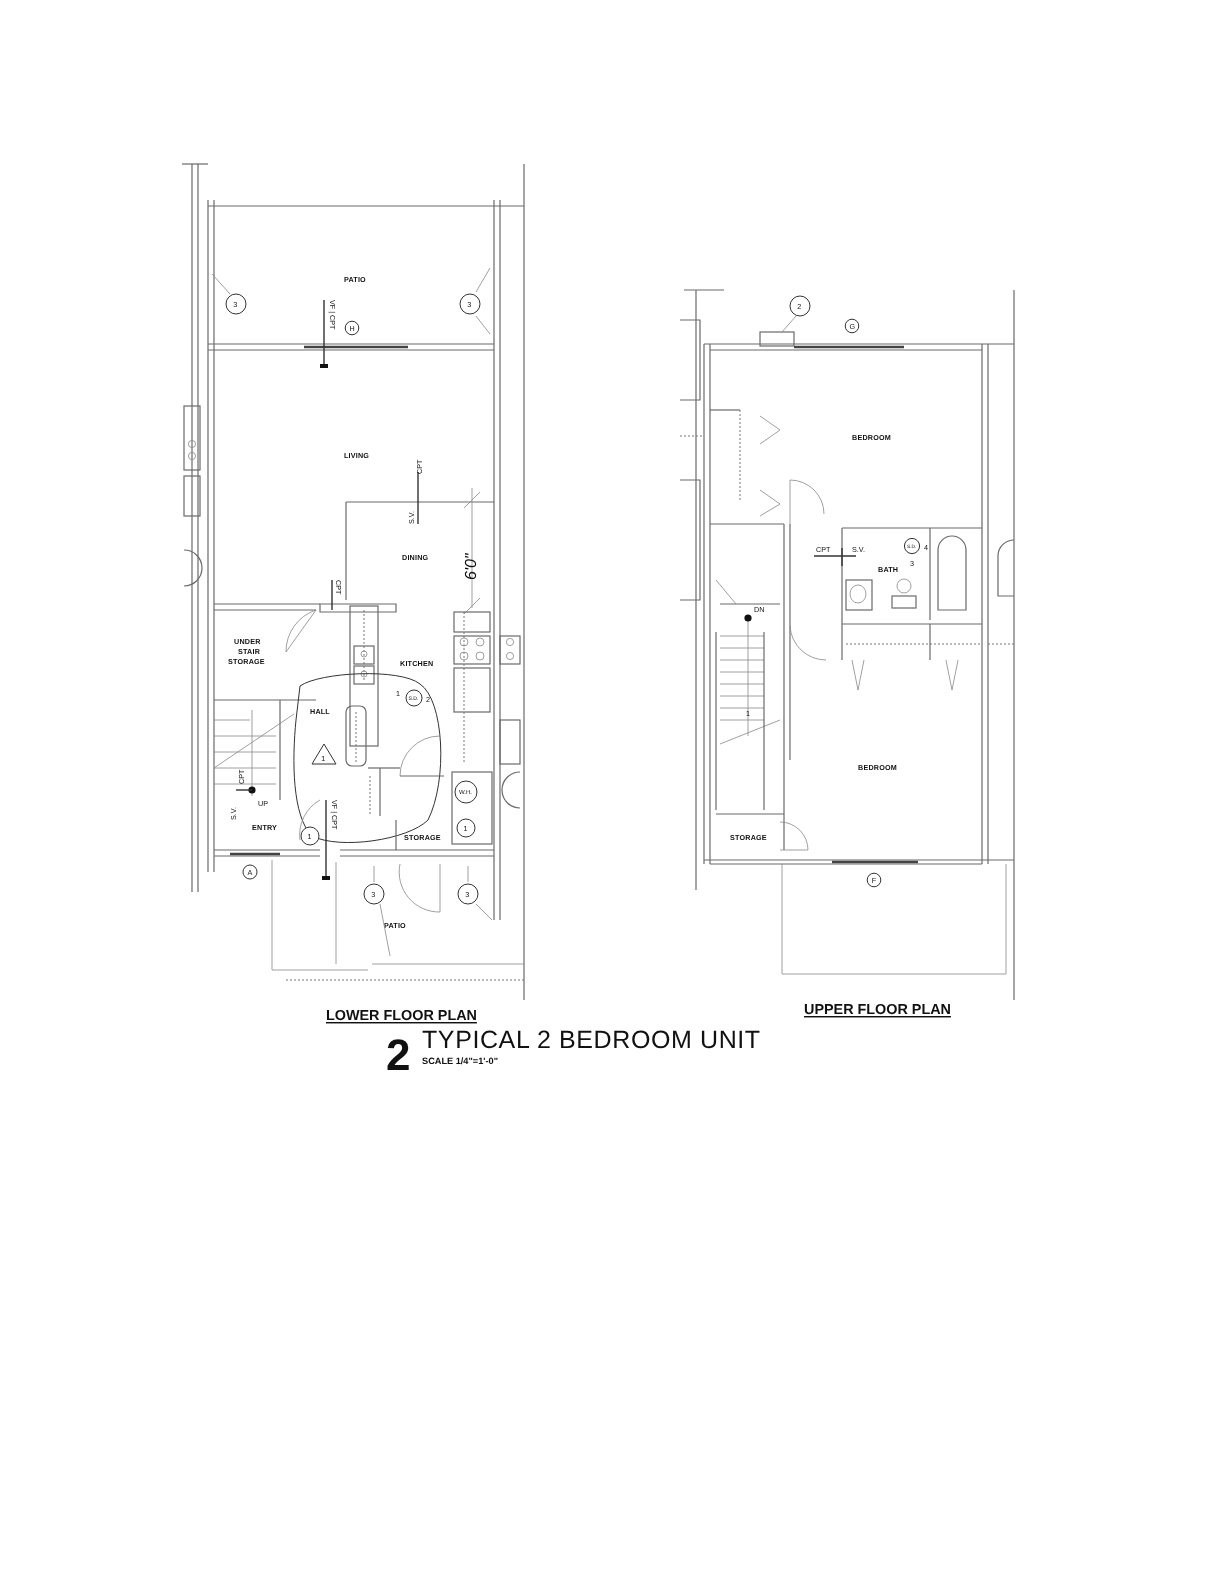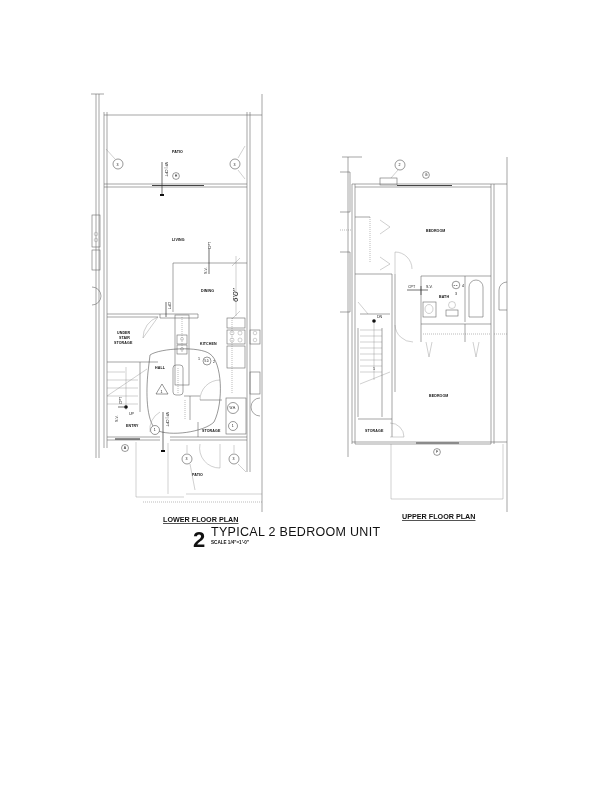--- a/index.html
+++ b/index.html
@@ -1,18 +1,18 @@
 <!DOCTYPE html>
 <html><head>
   <meta charset="utf-8">
   <style>
     html, body { margin: 0; padding: 0; background: #ffffff; }
     body { width: 612px; height: 792px; position: relative; overflow: hidden;
            font-family: "Liberation Sans", sans-serif; color: #111; }
-    #sheet { position: absolute; left: 0; top: 12px; width: 612px; height: 580px; }
+    #sheet { position: absolute; left: 0; top: 0; width: 612px; height: 580px; }
     svg text { font-family: "Liberation Sans", sans-serif; fill: #111; }
     .lbl { font-size: 3.6px; font-weight: bold; letter-spacing: 0.1px; }
     .tag { font-size: 3.6px; }
     .w { stroke: #6a6a6a; stroke-width: 0.6; fill: none; }
     .wd { stroke: #333; stroke-width: 0.7; fill: none; }
     .thin { stroke: #888; stroke-width: 0.4; fill: none; }
     .dash { stroke: #777; stroke-width: 0.5; fill: none; stroke-dasharray: 1 1; }
     .win { stroke: #444; stroke-width: 1.2; fill: none; }
     .elec { stroke: #333; stroke-width: 0.5; fill: none; }
     .circ { stroke: #333; stroke-width: 0.5; fill: #fff; }

